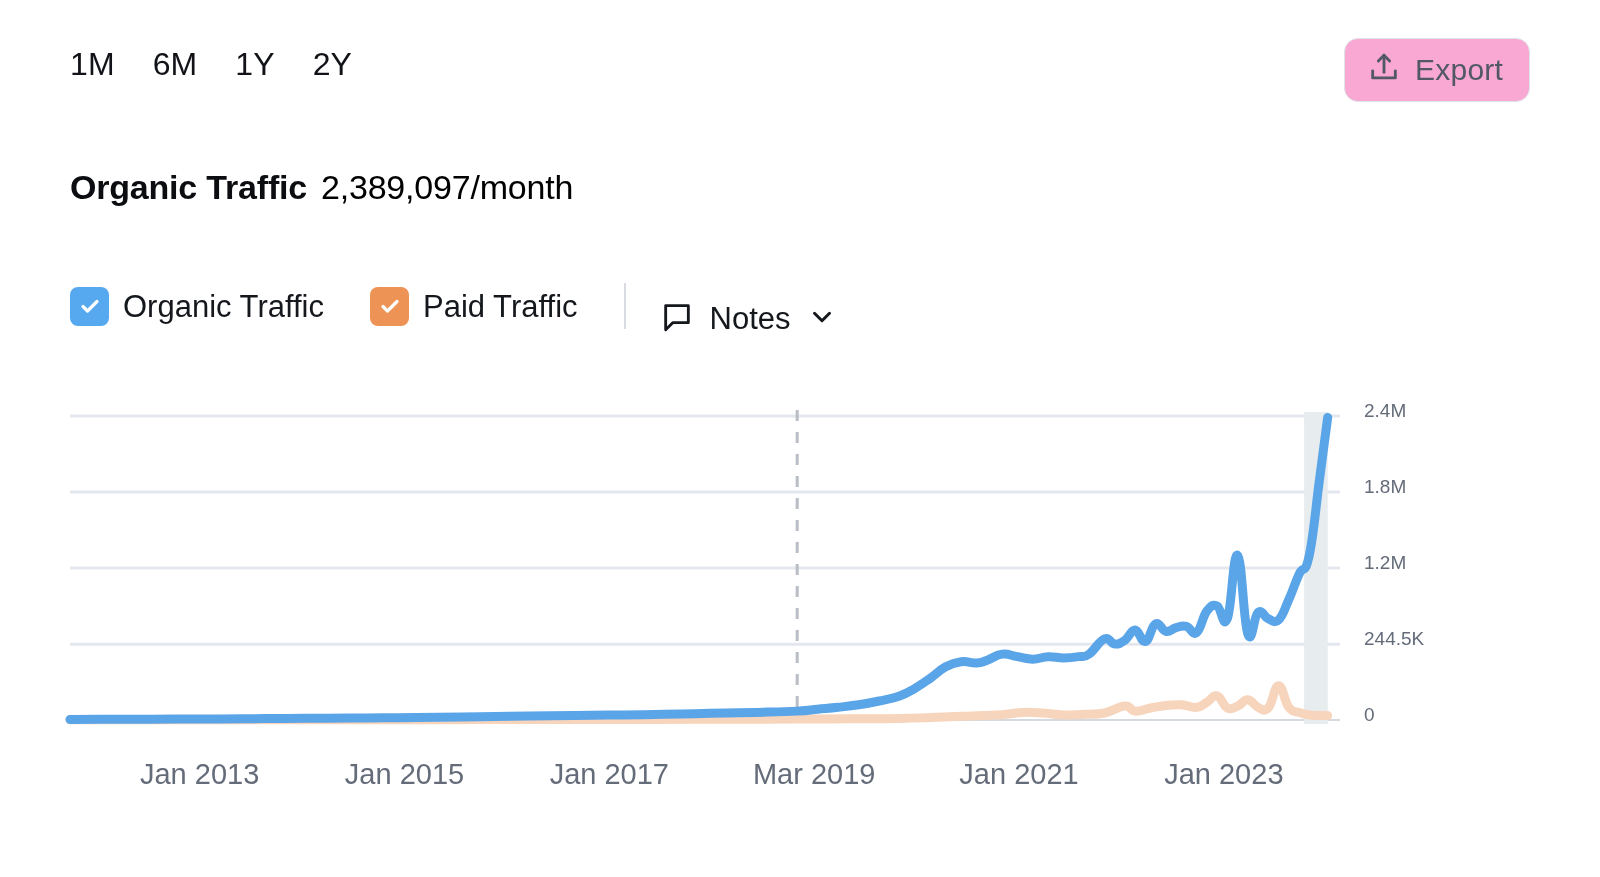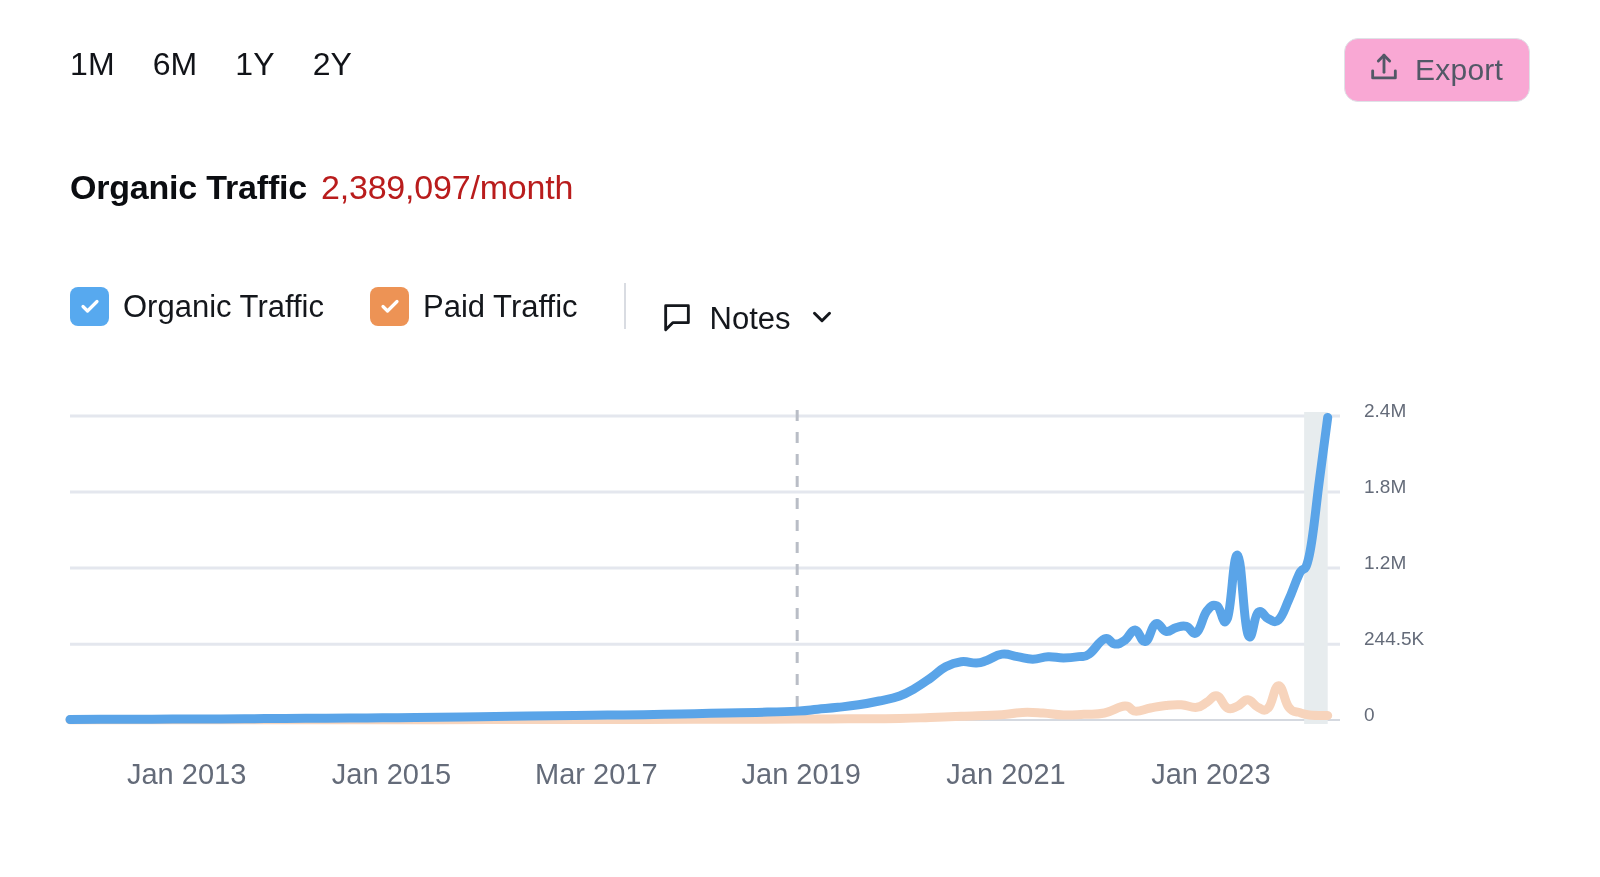--- a/index.html
+++ b/index.html
@@ -91,21 +91,21 @@
   }
   .title-main {
     font-size: 34px;
     font-weight: 700;
     color: #0b0d11;
     letter-spacing: -0.2px;
   }
   .title-sub {
     font-size: 34px;
     font-weight: 400;
-    color: #b91c1c;
+    color: #000000;
     letter-spacing: -0.2px;
   }
 
   
   .legend-row {
     position: absolute;
     left: 70px;
     top: 282px;
     display: flex;
     align-items: center;
@@ -173,21 +173,21 @@
     position: absolute;
     left: 0;
     font-size: 19px;
     color: #646b79;
     line-height: 1;
     white-space: nowrap;
   }
 
   .xlabels {
     position: absolute;
-    left: 4px;
+    left: 17px;
     top: 760px;
     width: 1448px;
     height: 50px;
   }
   .xlabel {
     position: absolute;
     top: 0;
     font-size: 29px;
     color: #646b79;
     line-height: 1;
@@ -287,19 +287,19 @@
     <div class="ylabel" id="yl0" style="top: 21px;">2.4M</div>
     <div class="ylabel" id="yl1" style="top: 97px;">1.8M</div>
     <div class="ylabel" id="yl2" style="top: 173px;">1.2M</div>
     <div class="ylabel" id="yl3" style="top: 249.342px;">244.5K</div>
     <div class="ylabel" id="yl4" style="top: 325px;">0</div>
   </div>
 
   <div class="xlabels">
     <div class="xlabel" id="xl0" style="left: 182.661px;">Jan 2013</div>
     <div class="xlabel" id="xl1" style="left: 387.5px;">Jan 2015</div>
-    <div class="xlabel" id="xl2" style="left: 592.339px;">Mar 2017</div>
-    <div class="xlabel" id="xl3" style="left: 797.177px;">Jan 2019</div>
+    <div class="xlabel" id="xl2" style="left: 592.339px;">Jan 2017</div>
+    <div class="xlabel" id="xl3" style="left: 797.177px;">Mar 2019</div>
     <div class="xlabel" id="xl4" style="left: 1002.02px;">Jan 2021</div>
     <div class="xlabel" id="xl5" style="left: 1206.85px;">Jan 2023</div>
   </div>
 
 </div>
 
 </body></html>

